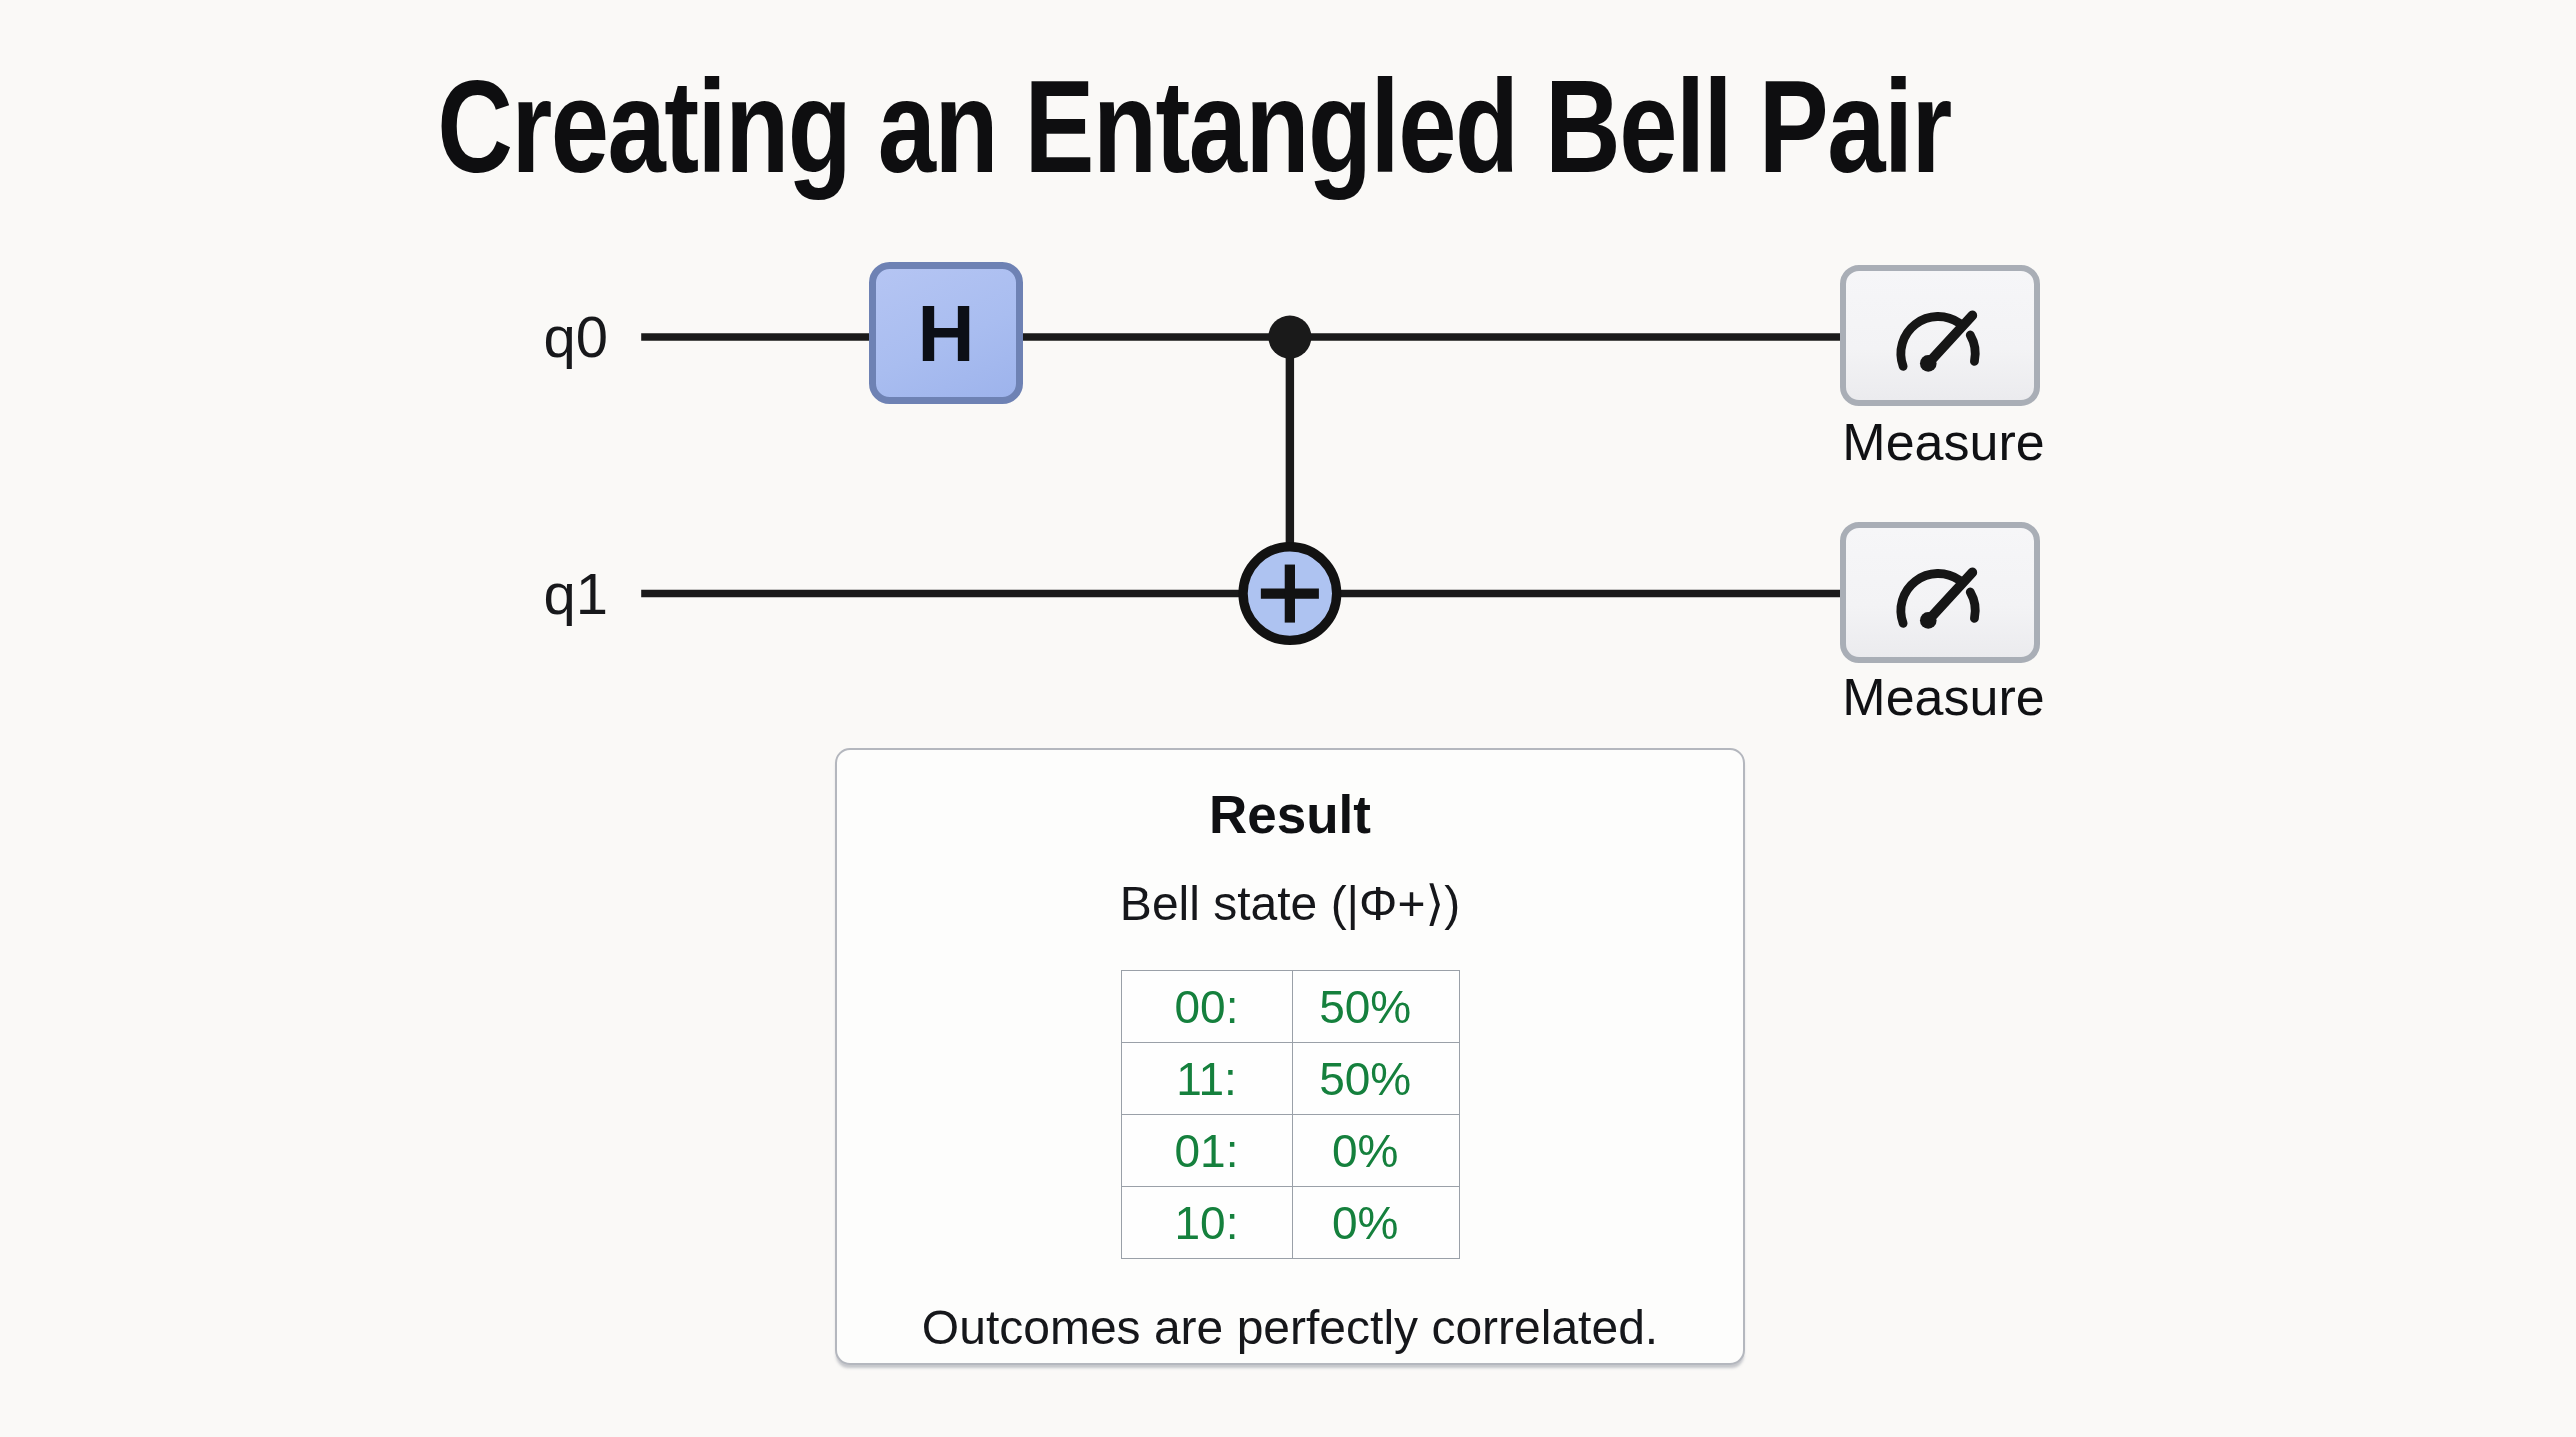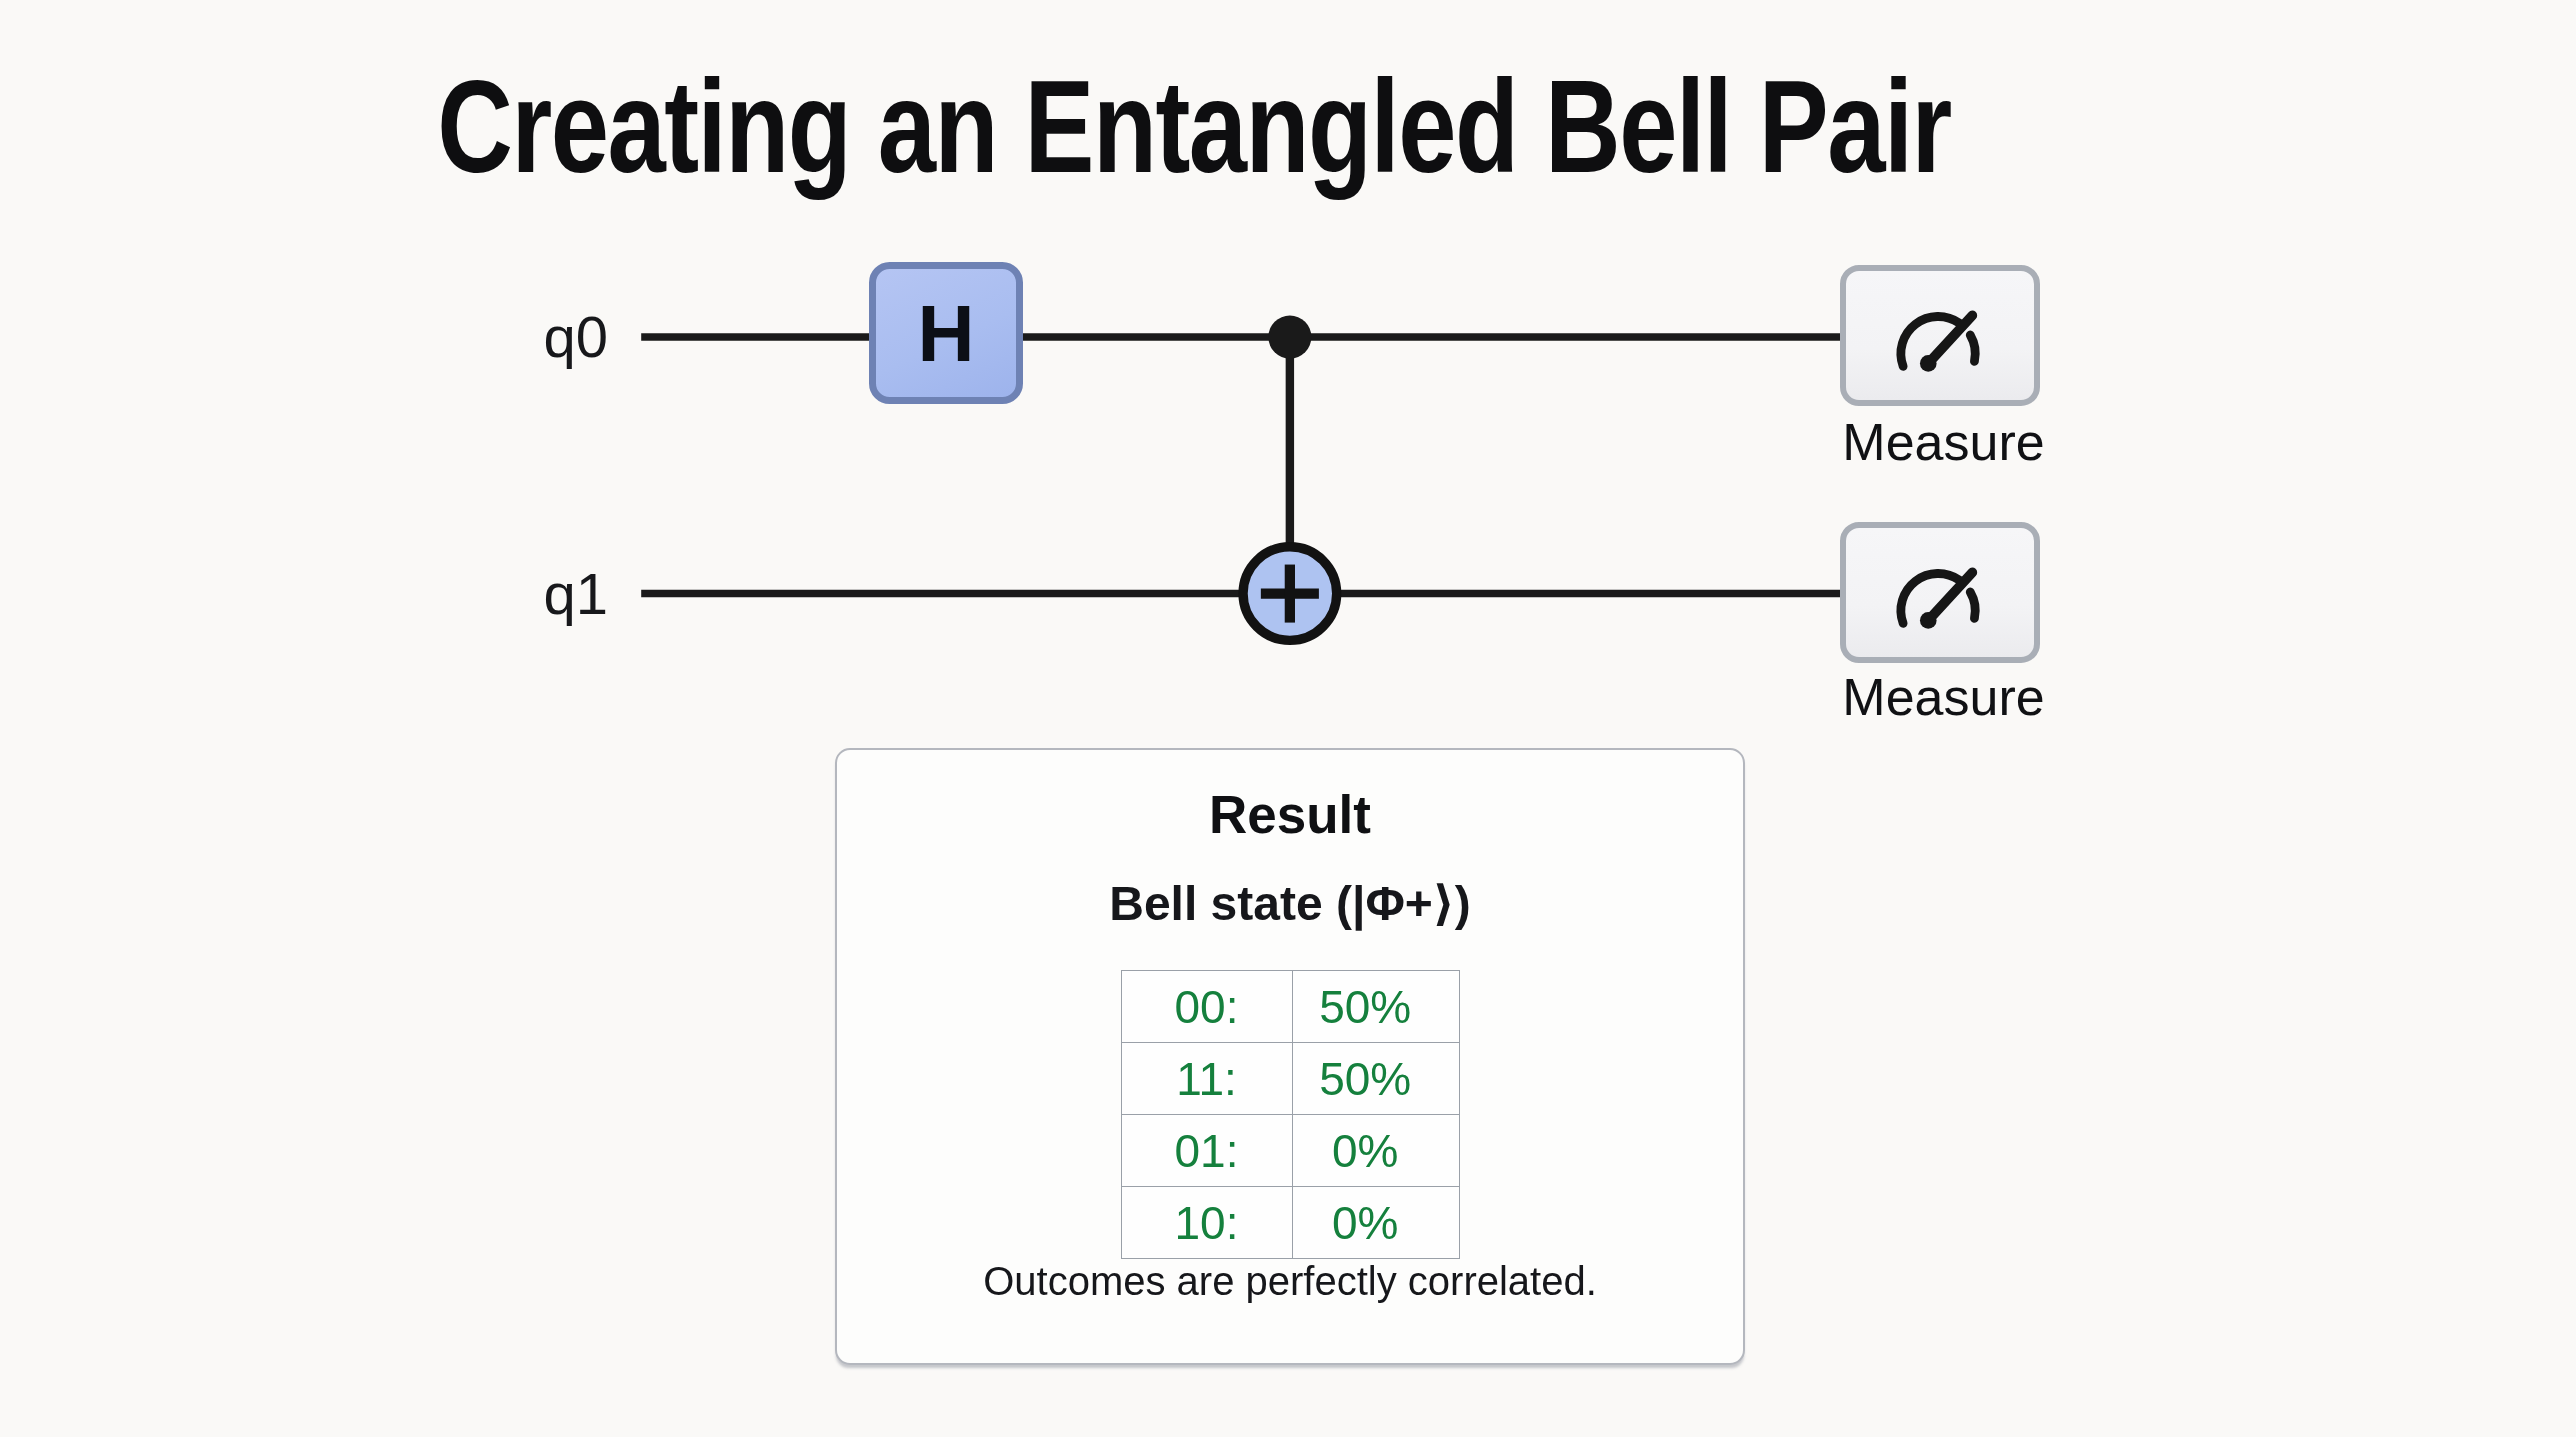--- a/index.html
+++ b/index.html
@@ -81,33 +81,33 @@
   .measure-label.m1{top:670px;}
   .card{
     position:absolute;left:835px;top:748px;width:910px;height:617px;
     background:var(--card-fill);
     border:2.8px solid var(--card-border);
     border-radius:15px;
     box-shadow:0 4.7px 2.8px -1.9px rgba(130,135,148,0.45);
     text-align:center;
   }
   .card-title{margin-top:34px;font-size:53px;font-weight:700;color:#0f1013;}
-  .state{margin-top:30px;font-size:48px;color:#16171b;font-weight:bold;}
+  .state{margin-top:30px;font-size:48px;color:#16171b;}
   table.outcomes{
     margin:39px auto 0;
     border-collapse:collapse;
     font-size:46px;color:#15803d;
   }
   table.outcomes td{
     border:1.9px solid var(--table-border);
     height:72px;background:#fefefe;
   }
   td.lab{width:171px;text-align:center;}
   td.val{width:167px;text-align:center;padding-right:20.6px;}
-  .note{font-size:40px;color:#16171b;}
+  .note{margin-top:41px;font-size:48px;color:#16171b;}
 </style>
 </head>
 <body>
 
 <div class="page">
 
   <div class="title">Creating an Entangled Bell Pair</div>
 
   <svg class="circuit" width="2576" height="1438" viewBox="0 0 2752 1536">
     <line class="wire" x1="685" y1="360" x2="1966" y2="360"></line>

